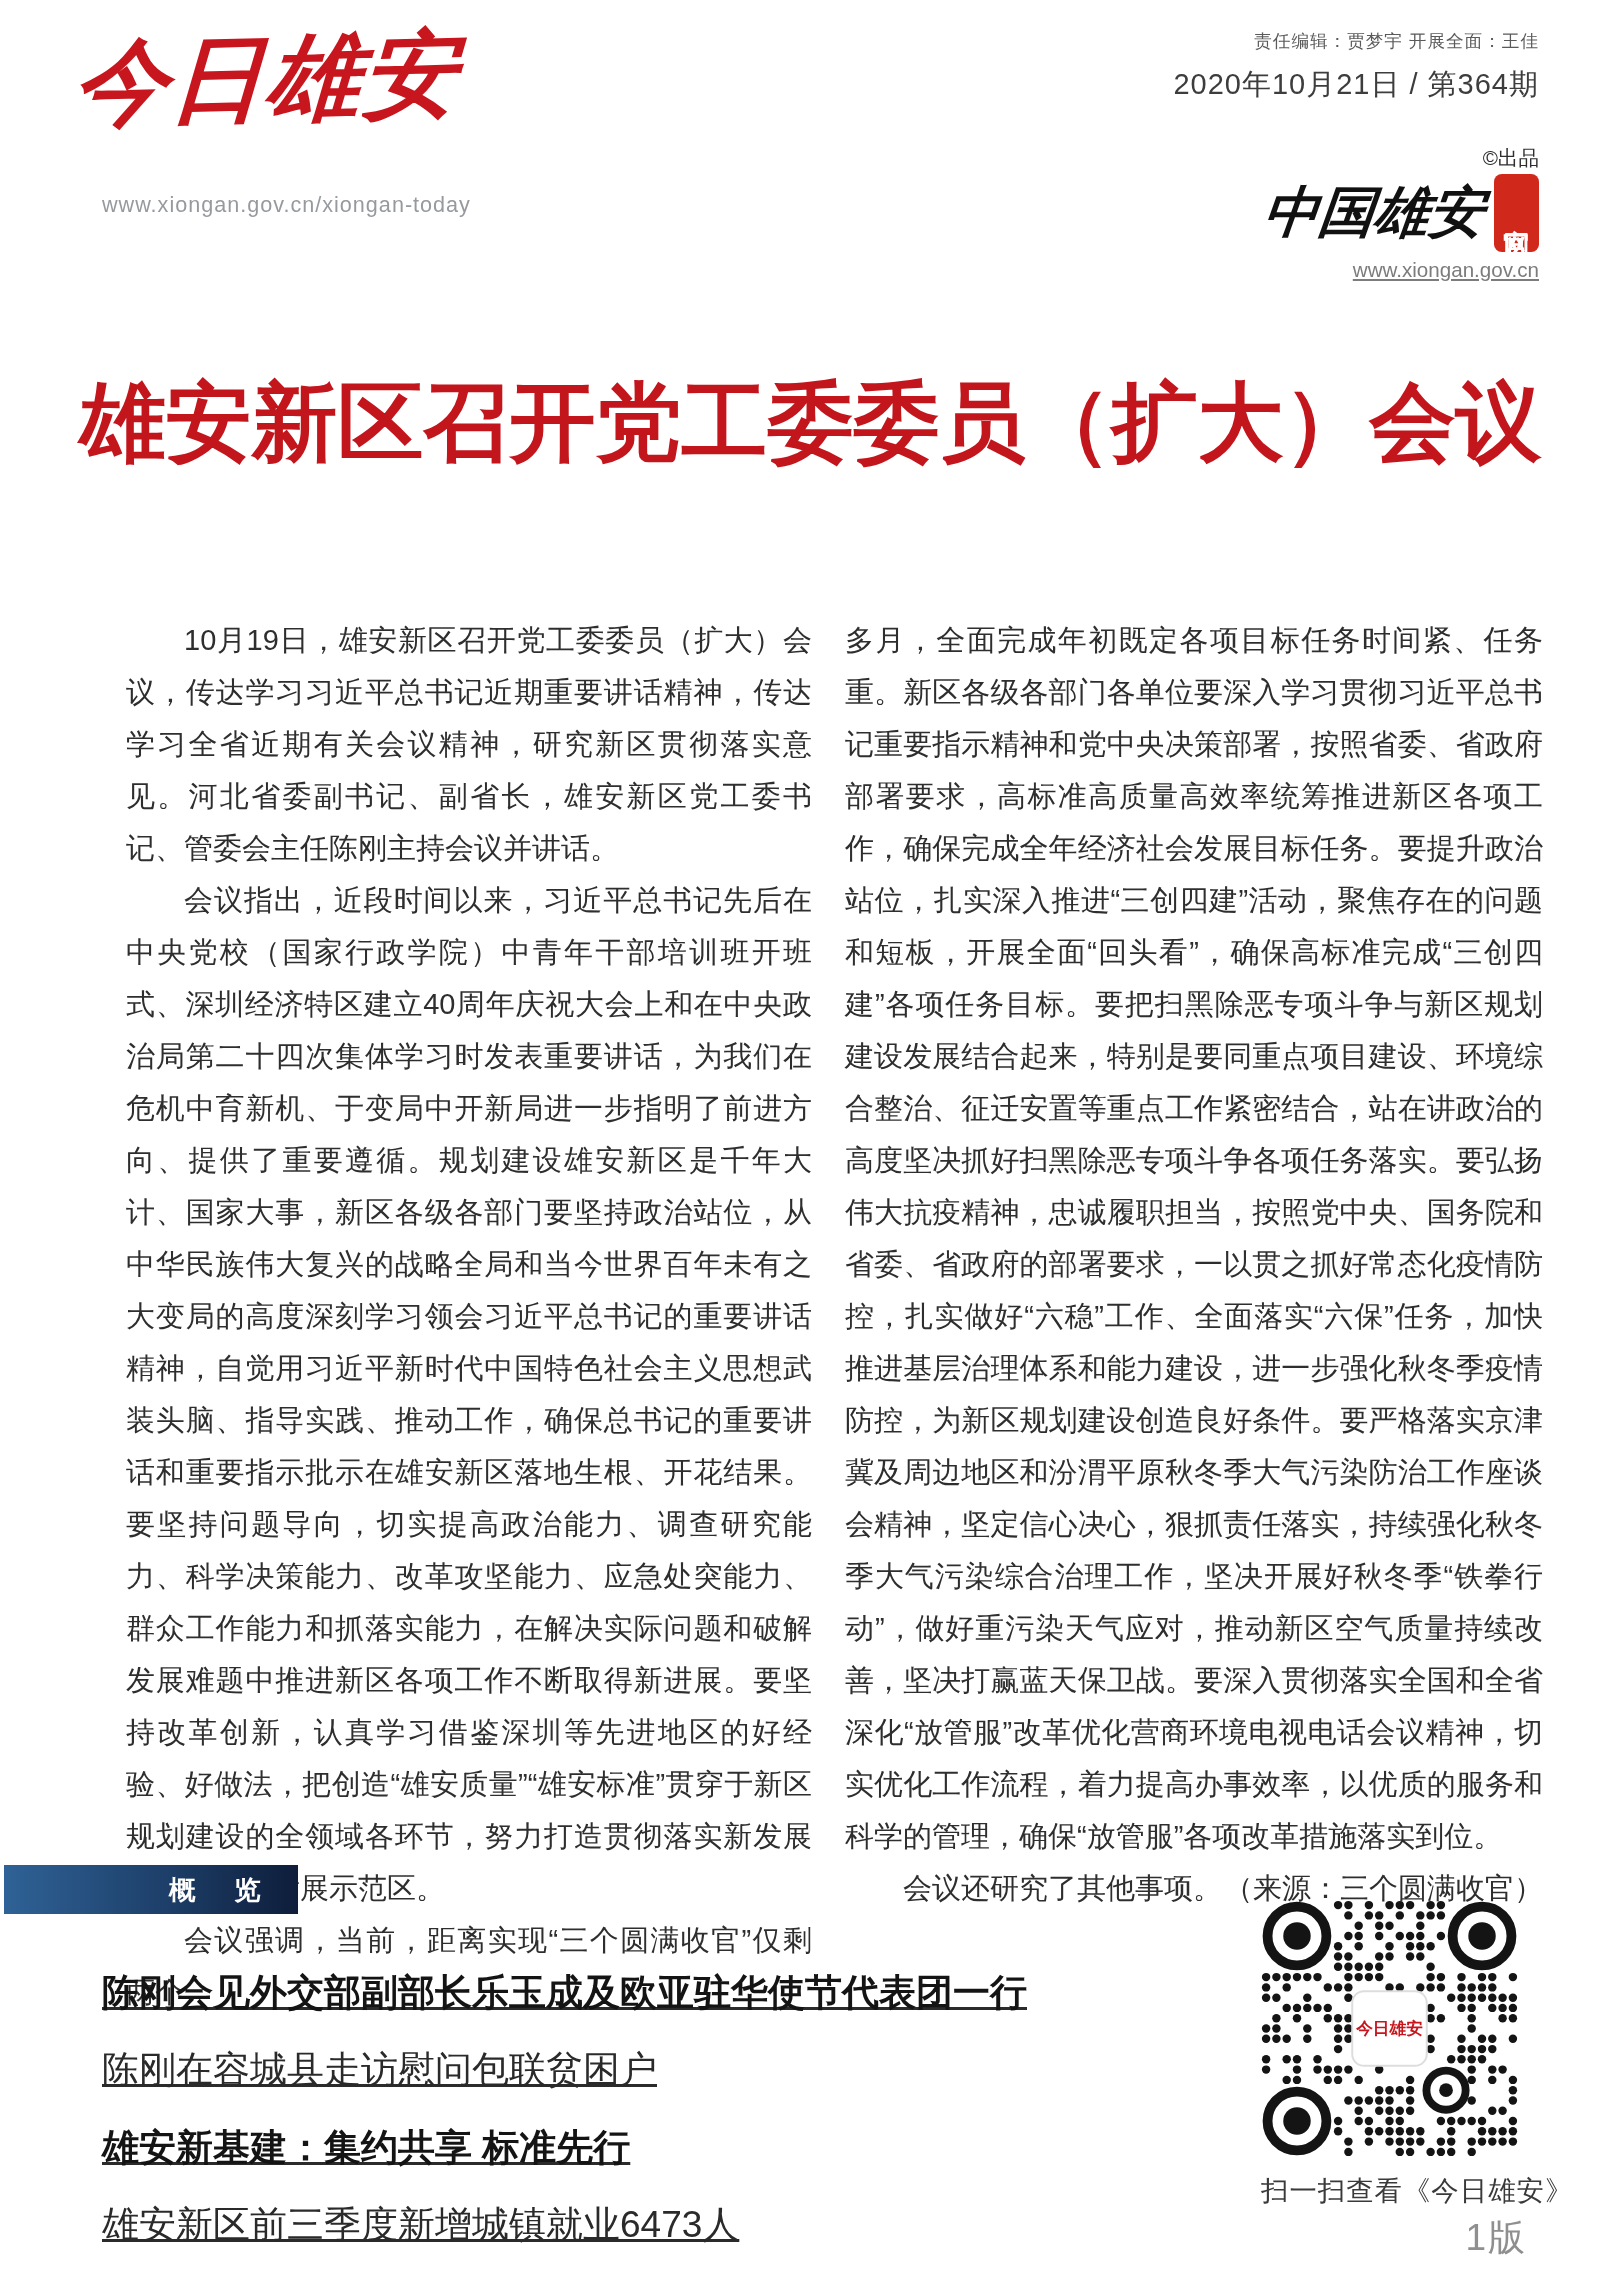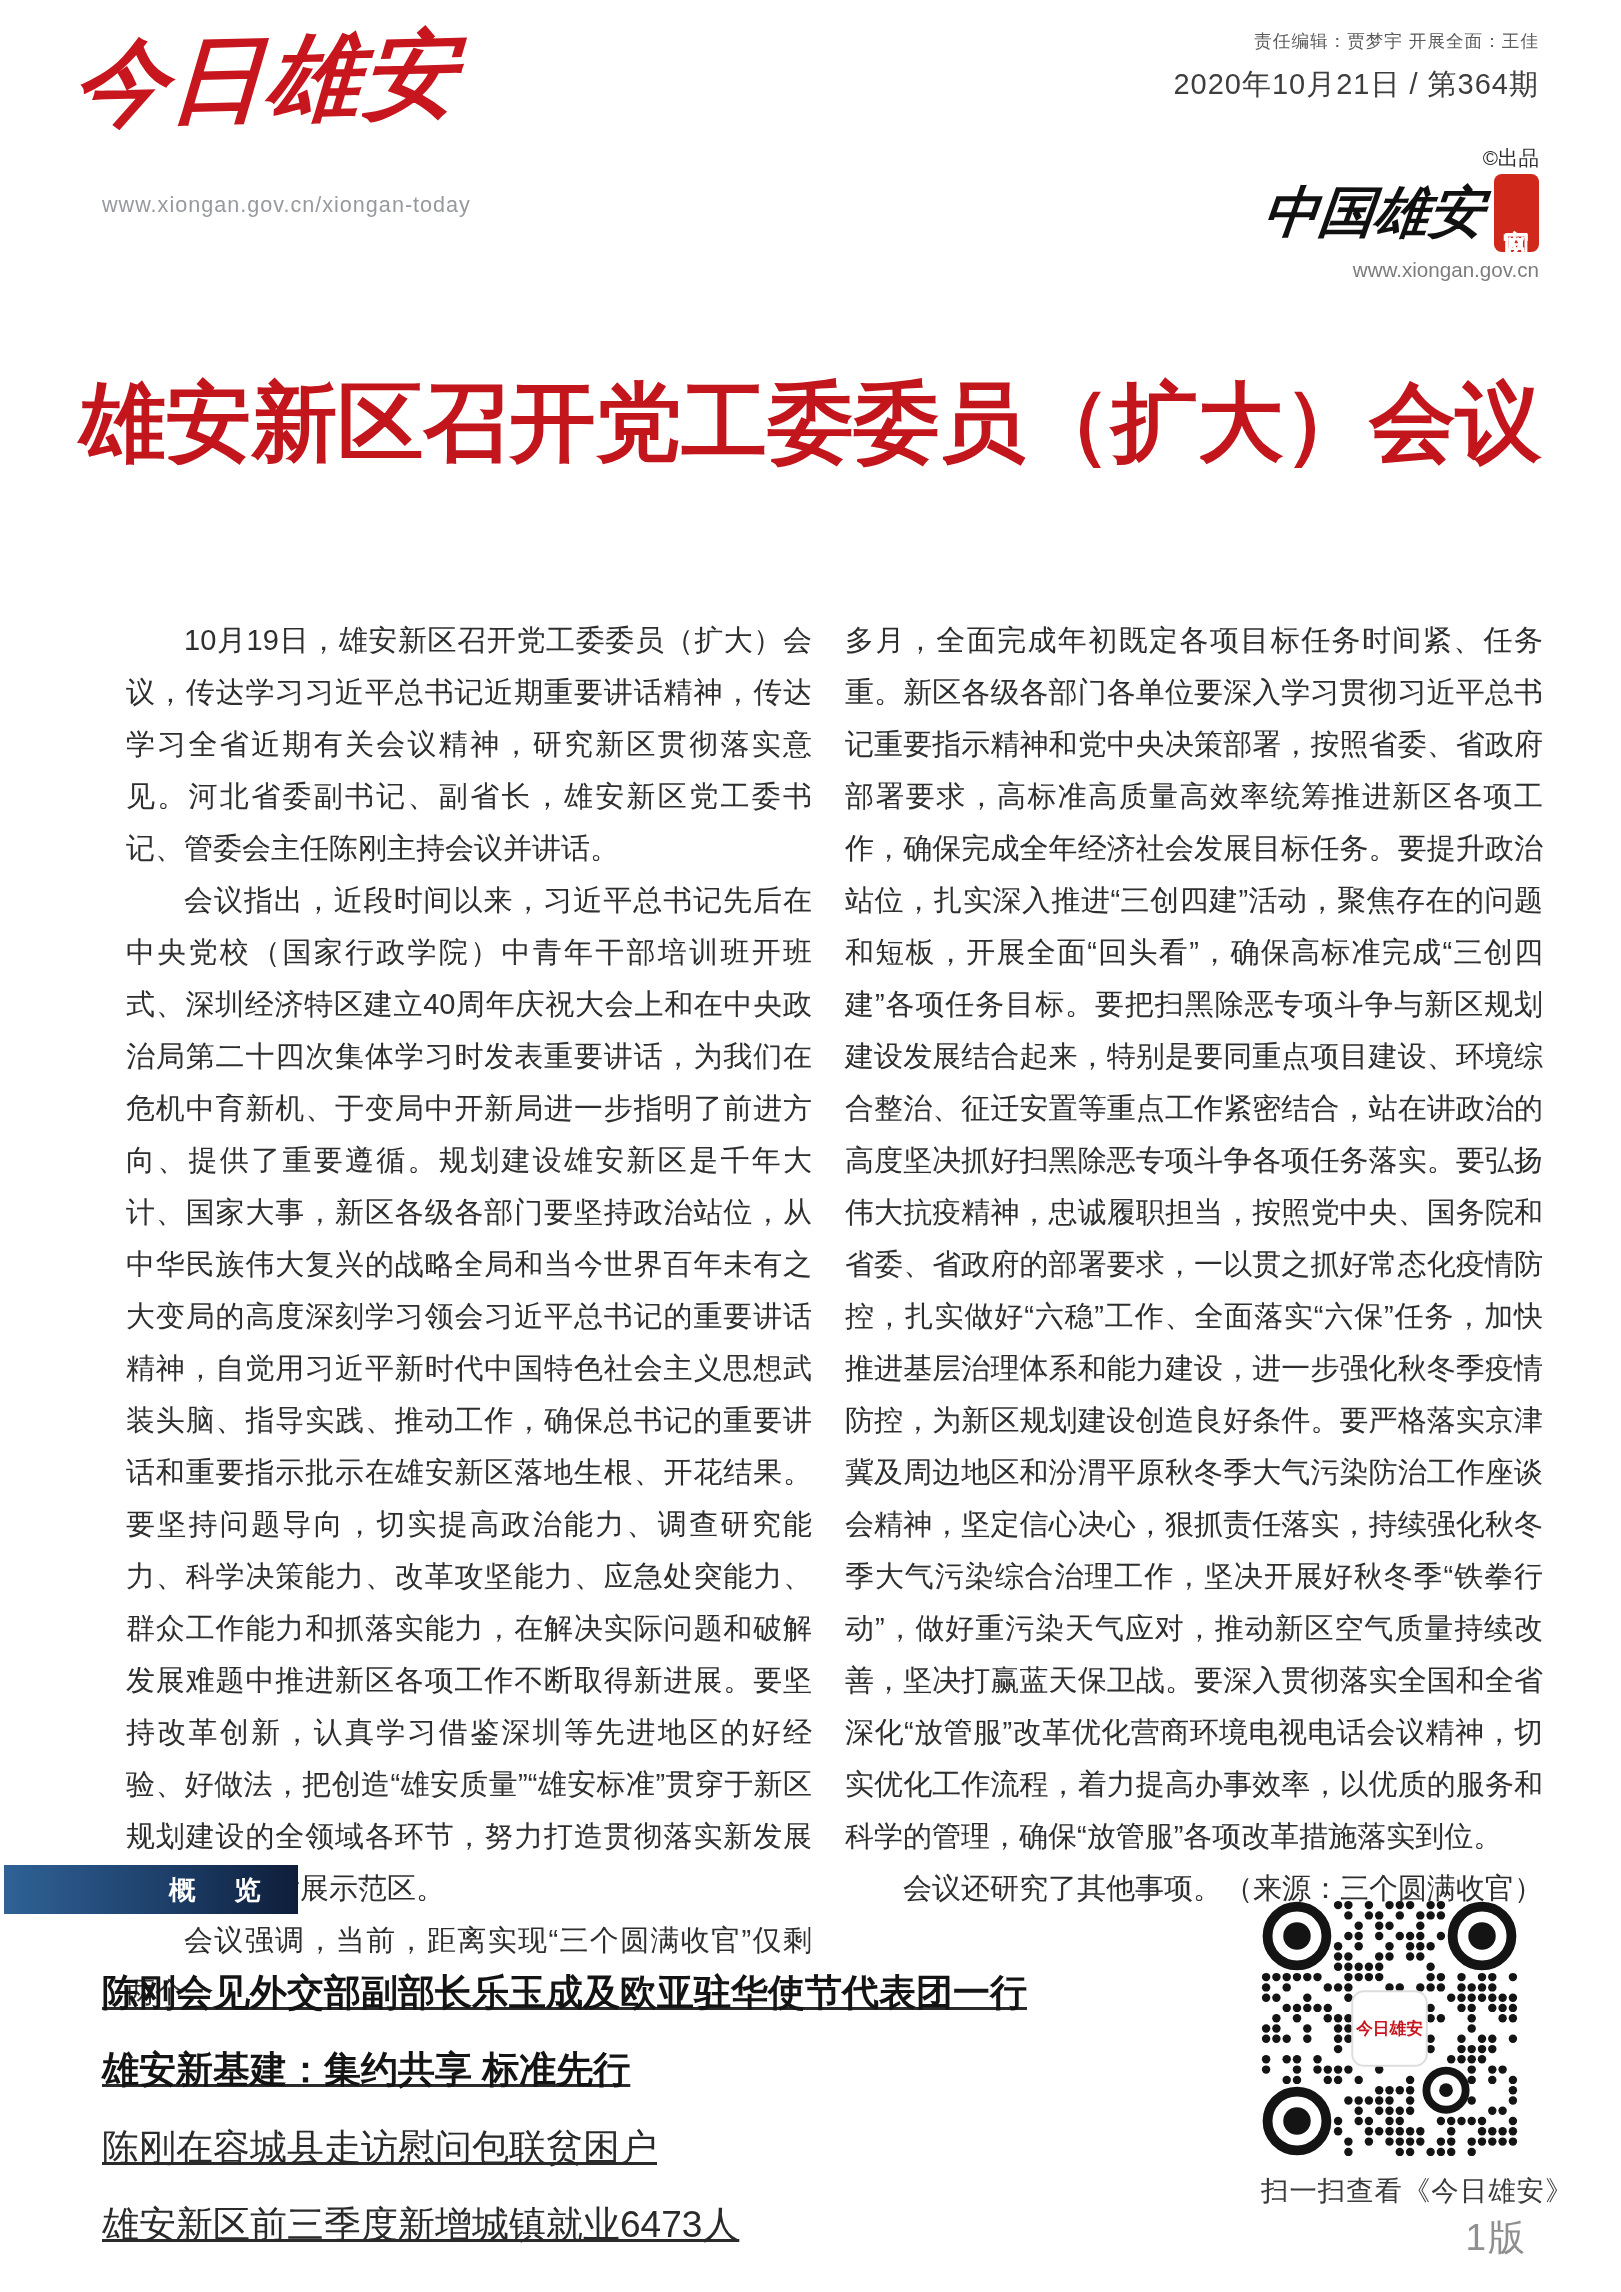--- a/index.html
+++ b/index.html
@@ -25,21 +25,21 @@
   .brand-row{display:flex;align-items:center;justify-content:flex-end;margin-top:2px;}
   .brand-logo{
     font-family:"DejaVu Serif",serif;font-weight:900;font-style:italic;
     font-size:55px;color:#111;transform:skewX(-6deg);white-space:nowrap;
   }
   .brand-seal{
     margin-left:9.8px;width:45px;height:78px;background:#d0291c;border-radius:7.8px;
     display:flex;align-items:center;justify-content:center;
     writing-mode:vertical-rl;color:#fff;font-size:26.5px;font-weight:bold;letter-spacing:5.9px;
   }
-  .brand-url{font-size:20.6px;color:#7c7c7c;margin-top:5.9px;}
+  .brand-url{font-size:20.6px;color:#7c7c7c;margin-top:5.9px;text-decoration:underline;}
   
   .headline{
     position:absolute;left:0;top:365px;width:100%;text-align:center;
     font-family:"DejaVu Serif",serif;font-weight:900;
     font-size:86px;color:#c3151c;letter-spacing:0px;white-space:nowrap;
   }
   
   .col{position:absolute;top:614px;font-size:29px;line-height:52px;color:#2e2e2e;text-align:justify;margin-left:24px;}
   .col-left{left:102px;width:686px;}
   .col-right{left:821px;width:698px;}
@@ -102,22 +102,22 @@
       <span class="src">（来源：三个圆满收官）</span>
     </div>
   </div>
 
   <div class="overview-bar">
     <span class="overview-label">概 览</span>
   </div>
 
   <div class="news-list">
     <div class="news-item bold">陈刚会见外交部副部长乐玉成及欧亚驻华使节代表团一行</div>
+    <div class="news-item">陈刚在容城县走访慰问包联贫困户</div>
     <div class="news-item bold">雄安新基建：集约共享 标准先行</div>
-    <div class="news-item">陈刚在容城县走访慰问包联贫困户</div>
     <div class="news-item">雄安新区前三季度新增城镇就业6473人</div>
   </div>
 
   <div class="qr-block">
     <div id="qr" class="qr-code"><svg xmlns="http://www.w3.org/2000/svg" width="257" height="257" viewBox="0 0 262 262">
           <circle cx="78.6" cy="5.2" r="4.3" fill="#141414"></circle>
           <circle cx="89.1" cy="5.2" r="4.3" fill="#141414"></circle>
           <circle cx="110.0" cy="5.2" r="4.3" fill="#141414"></circle>
           <circle cx="131.0" cy="5.2" r="4.3" fill="#141414"></circle>
           <circle cx="141.5" cy="5.2" r="4.3" fill="#141414"></circle>

